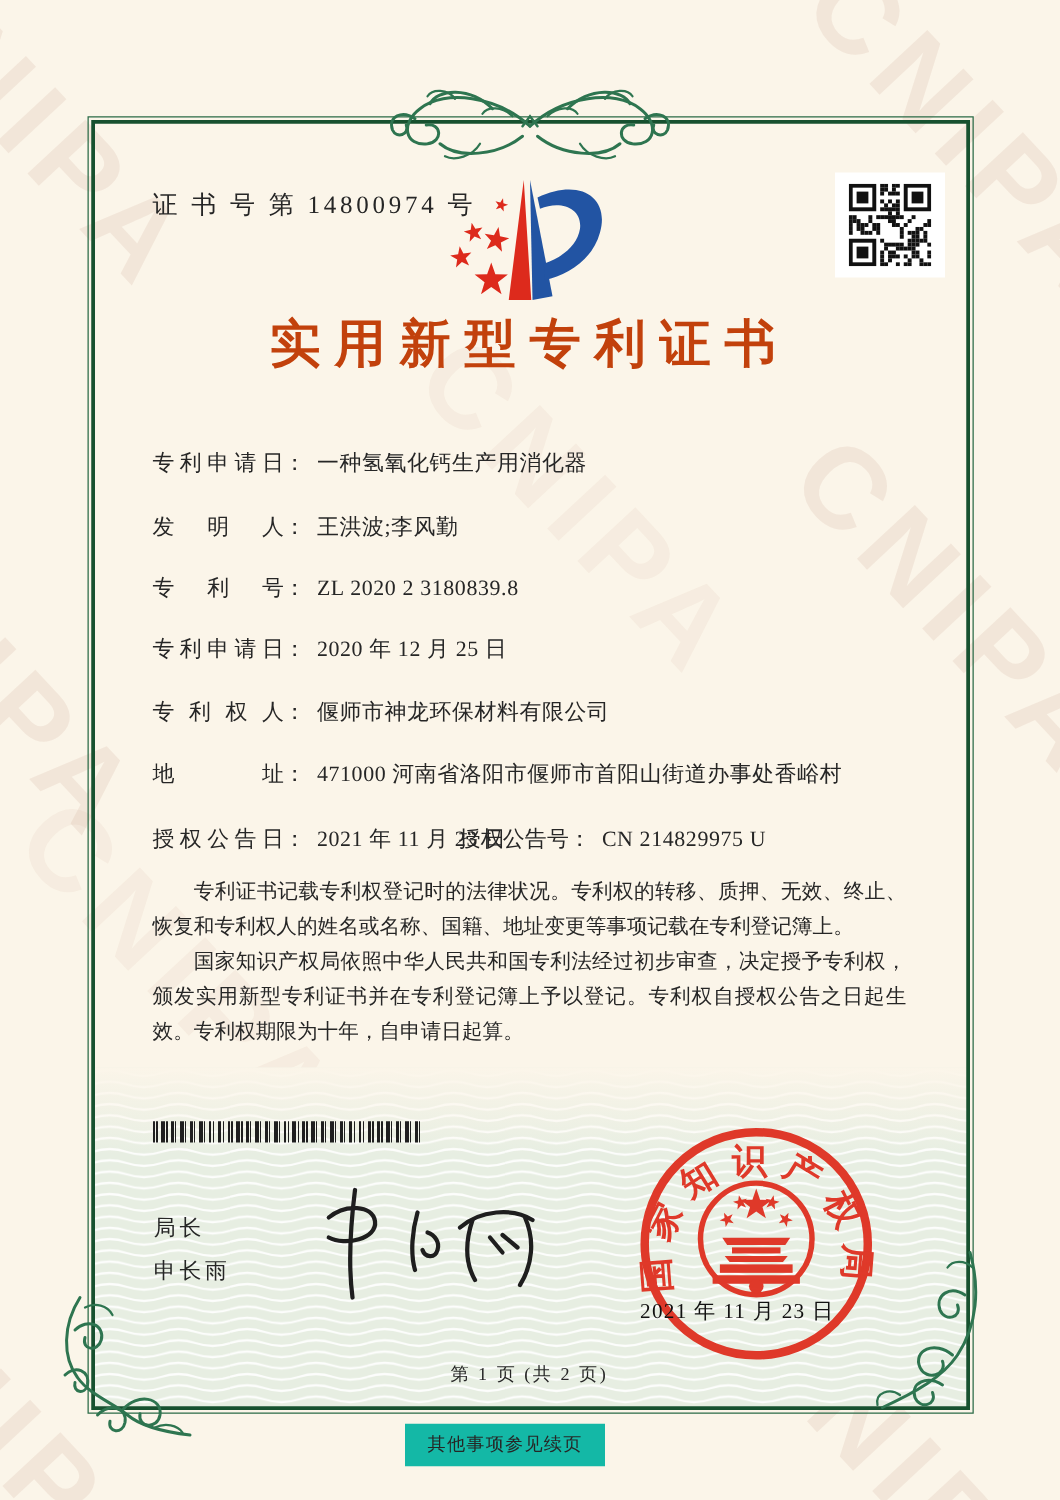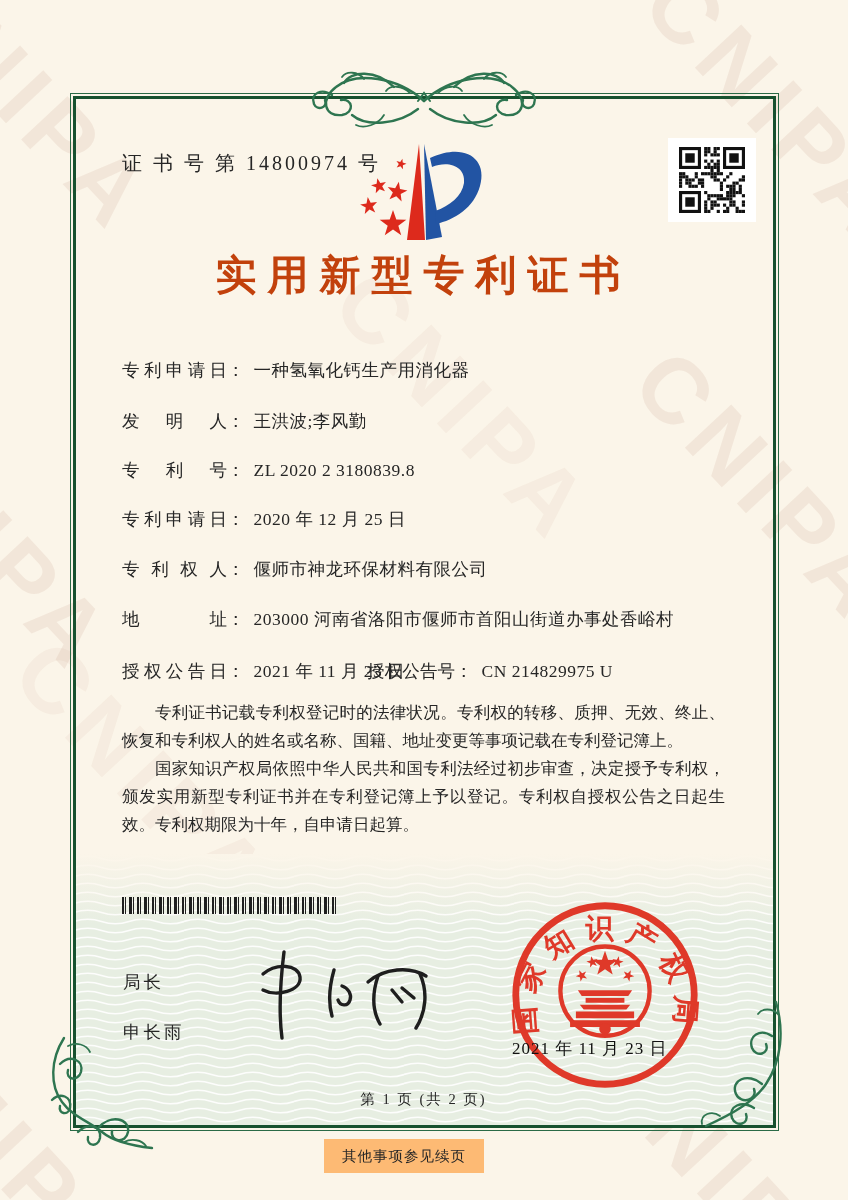--- a/index.html
+++ b/index.html
@@ -41,28 +41,28 @@
   .ffield2 .flabel{width:88px;}
   .body-text{position:absolute;left:122px;top:699px;width:603px;z-index:5;}
   .body-text p{margin:0;font-size:16.5px;line-height:28px;text-indent:2em;text-align:justify;}
   .barcode{position:absolute;left:122px;top:897px;width:216px;height:17px;z-index:5;
     background:repeating-linear-gradient(90deg,
       #1f1f1f 0 2px,rgba(0,0,0,0) 2px 3px,
       #1f1f1f 3px 4px,rgba(0,0,0,0) 4px 7px,
       #1f1f1f 7px 10px,rgba(0,0,0,0) 10px 11px,
       #1f1f1f 11px 12px,rgba(0,0,0,0) 12px 15px);}
   .signer-title{position:absolute;left:123px;top:970px;font-size:17.5px;letter-spacing:3px;z-index:5;}
-  .signer-name{position:absolute;left:123px;top:1004px;font-size:17.5px;letter-spacing:3px;z-index:5;margin-top:16px;}
+  .signer-name{position:absolute;left:123px;top:1004px;font-size:17.5px;letter-spacing:3px;z-index:5;}
   .signature{position:absolute;left:250px;top:944px;z-index:5;}
   .seal{position:absolute;left:508px;top:898px;z-index:6;opacity:0.96;}
   .seal-date{position:absolute;left:512px;top:1037px;width:186px;font-size:17px;
     letter-spacing:1px;color:#111;z-index:7;white-space:nowrap;}
   .page-info{position:absolute;left:70px;top:1090px;width:707px;text-align:center;
     font-size:14.5px;letter-spacing:2px;z-index:5;}
-  .note-box{position:absolute;left:324px;top:1139px;width:160px;height:34px;background:#fdba74;
+  .note-box{position:absolute;left:324px;top:1139px;width:160px;height:34px;background:#14b8a6;
     z-index:5;text-align:center;line-height:34px;font-size:14.5px;letter-spacing:1px;}
 </style>
 </head>
 <body>
 
 <span class="wm" style="left:-50px;top:-60px;">CNIPA</span>
 <span class="wm" style="left:700px;top:-50px;">CNIPA</span>
 <span class="wm" style="left:-90px;top:380px;">CNIPA</span>
 <span class="wm" style="left:690px;top:330px;">CNIPA</span>
 <span class="wm" style="left:-70px;top:990px;">CNIPA</span>
@@ -295,21 +295,21 @@
 <div class="frow" style="top:458px;">
   <span class="flabel">专利号</span><span class="fcolon">：</span><span class="fvalue">ZL 2020 2 3180839.8</span>
 </div>
 <div class="frow" style="top:507px;">
   <span class="flabel">专利申请日</span><span class="fcolon">：</span><span class="fvalue">2020 年 12 月 25 日</span>
 </div>
 <div class="frow" style="top:557px;">
   <span class="flabel">专利权人</span><span class="fcolon">：</span><span class="fvalue">偃师市神龙环保材料有限公司</span>
 </div>
 <div class="frow" style="top:607px;">
-  <span class="flabel">地址</span><span class="fcolon">：</span><span class="fvalue">203000 河南省洛阳市偃师市首阳山街道办事处香峪村</span>
+  <span class="flabel">地址</span><span class="fcolon">：</span><span class="fvalue">471000 河南省洛阳市偃师市首阳山街道办事处香峪村</span>
 </div>
 <div class="frow" style="top:659px;">
   <span class="flabel">授权公告日</span><span class="fcolon">：</span><span class="fvalue">2021 年 11 月 23 日</span>
   <span class="ffield2">
     <span class="flabel">授权公告号</span><span class="fcolon">：</span><span class="fvalue">CN 214829975 U</span>
   </span>
 </div>
 
 <div class="body-text">
   <p>专利证书记载专利权登记时的法律状况。专利权的转移、质押、无效、终止、恢复和专利权人的姓名或名称、国籍、地址变更等事项记载在专利登记簿上。</p>

